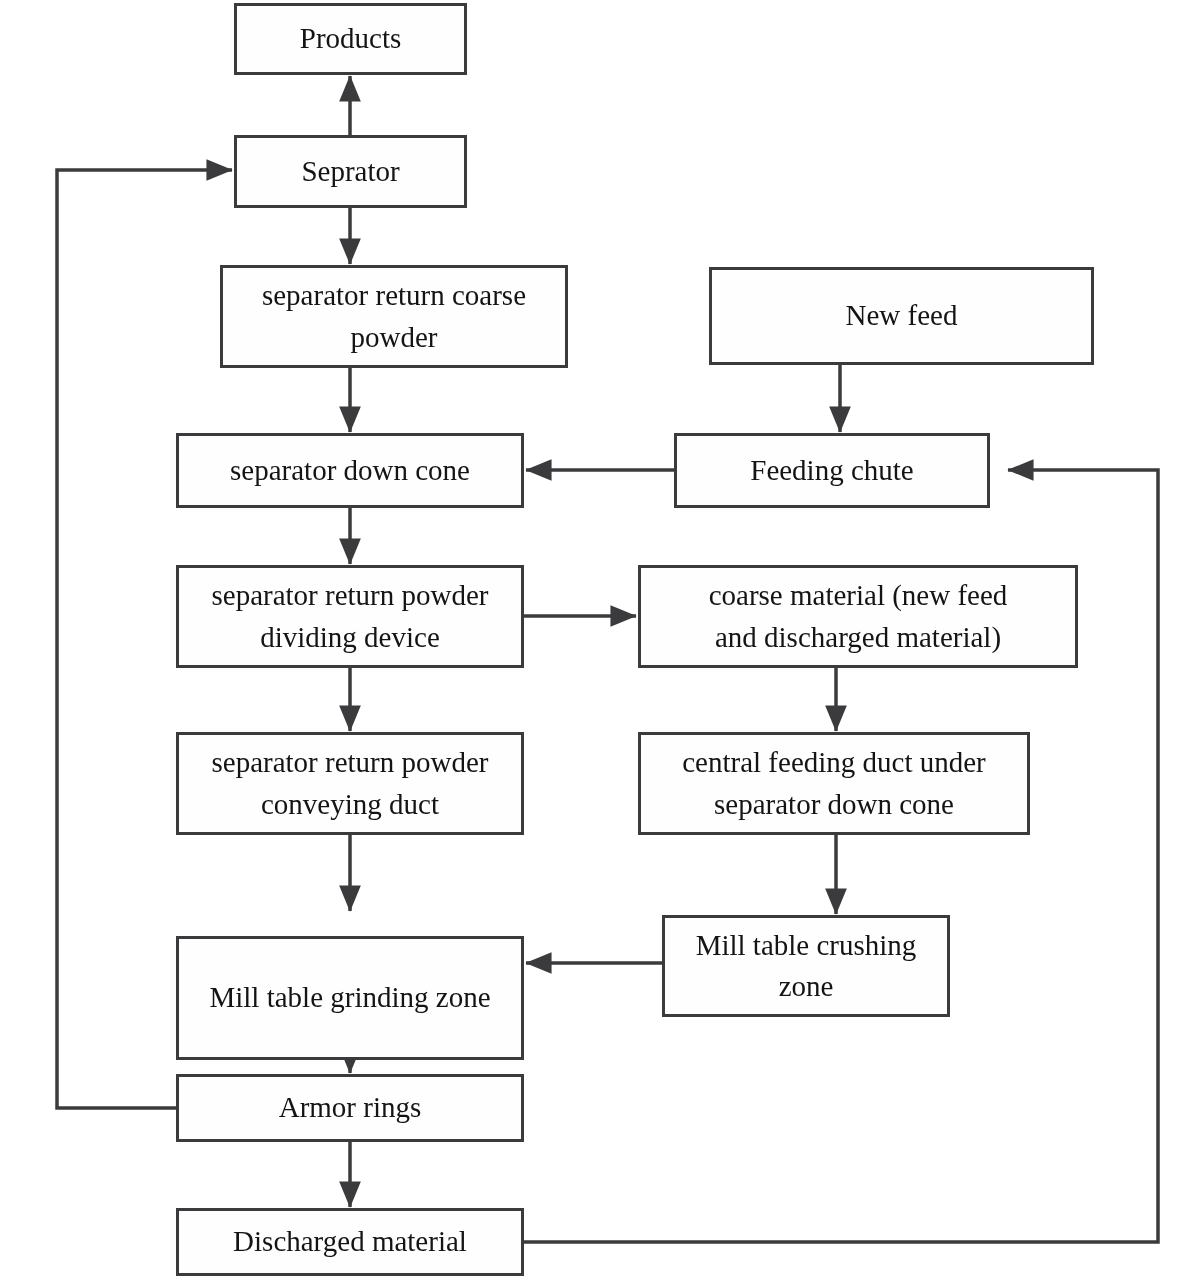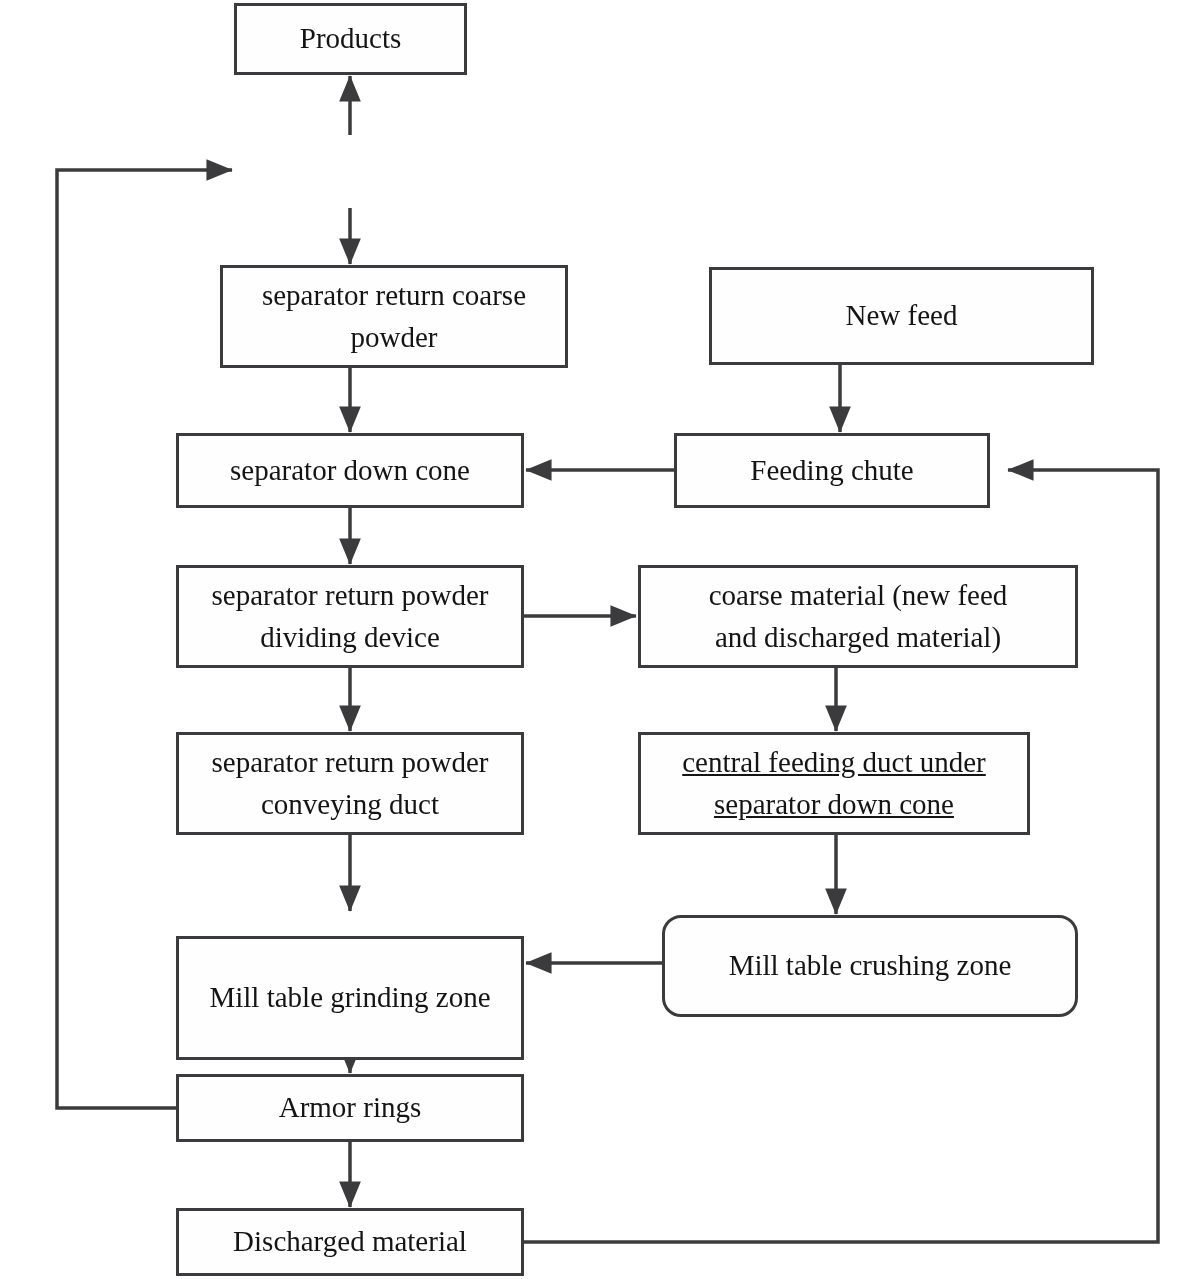--- a/index.html
+++ b/index.html
@@ -70,20 +70,23 @@
       <polyline points="836,668 836,731" marker-end="url(#arrowhead)"></polyline>
       <polyline points="836,835 836,914" marker-end="url(#arrowhead)"></polyline>
       <polyline points="662,963 526,963" marker-end="url(#arrowhead)"></polyline>
       <polyline points="176,1108 57,1108 57,170 232,170" marker-end="url(#arrowhead)"></polyline>
       <polyline points="524,1242 1158,1242 1158,470 1008,470" marker-end="url(#arrowhead)"></polyline>
     </svg>
 
 <div class="node" style="left: 234px; top: 3px; width: 233px; height: 72px; text-align: right;">
       <span class="label">Products</span>
     </div>
+    <div class="node" style="left: 234px; top: 135px; width: 233px; height: 73px;">
+      <span class="label">Seprator</span>
+    </div>
     <div class="node" style="left: 176px; top: 265px; width: 348px; height: 103px; margin-left: 44px;">
       <span class="label">separator return coarse
 powder</span>
     </div>
     <div class="node" style="left: 176px; top: 433px; width: 348px; height: 75px;">
       <span class="label">separator down cone</span>
     </div>
     <div class="node" style="left: 176px; top: 565px; width: 348px; height: 103px;">
       <span class="label">separator return powder
 dividing device</span>
@@ -104,20 +107,20 @@
     <div class="node" style="left: 709px; top: 267px; width: 385px; height: 98px;">
       <span class="label">New feed</span>
     </div>
     <div class="node" style="left: 674px; top: 433px; width: 316px; height: 75px;">
       <span class="label">Feeding chute</span>
     </div>
     <div class="node" style="left: 638px; top: 565px; width: 440px; height: 103px;">
       <span class="label">coarse material (new feed
 and discharged material)</span>
     </div>
-    <div class="node" style="left: 638px; top: 732px; width: 392px; height: 103px; text-decoration: underline;">
+    <div class="node" style="left: 638px; top: 732px; width: 392px; height: 103px;">
       <span class="label">central feeding duct under
 separator down cone</span>
     </div>
-    <div class="node" style="left: 662px; top: 915px; width: 416px; height: 102px; border-radius: 19px;">
+    <div class="node" style="left: 662px; top: 915px; width: 288px; height: 102px;">
       <span class="label">Mill table crushing zone</span>
     </div>
   </div>
 
 </body></html>

